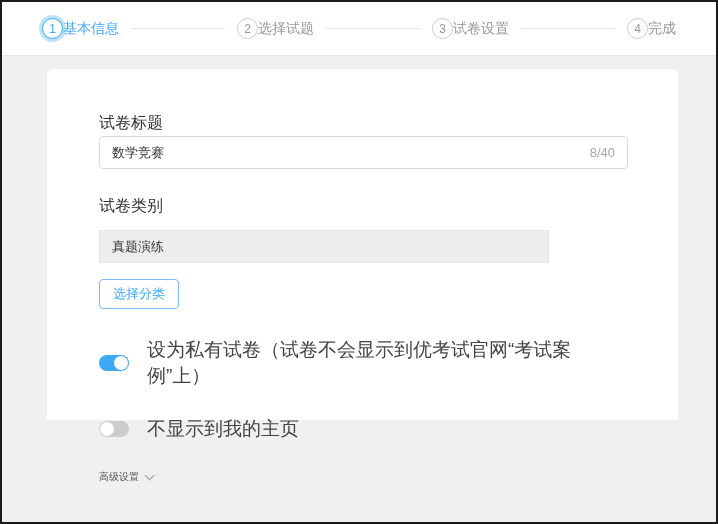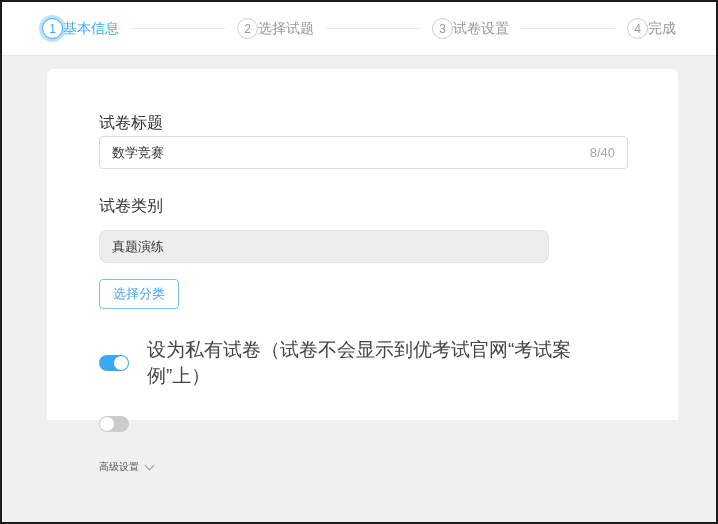--- a/index.html
+++ b/index.html
@@ -53,21 +53,21 @@
     display: flex; align-items: center; justify-content: space-between;
     padding: 0 12px; cursor: text;
   }
   .text-input .value { font-size: 13px; color: #333; }
   .text-input .counter { font-size: 13px; color: #a6a6a6; }
 
   .category-label { margin-top: 27px; }
 
   .disabled-input {
     margin-top: 13px; width: 450px; height: 33px;
-    background: #ededed; border: 1px solid #e3e3e3; border-radius: 8px;
+    background: #ededed; border: 1px solid #e3e3e3; border-radius: 0;
     font-size: 13px; color: #333; line-height: 31px;
     padding: 0 12px; cursor: not-allowed;
   }
 
   .choose-btn {
     margin-top: 16px; display: inline-flex; align-items: center; justify-content: center;
     height: 30px; padding: 0 13px;
     border: 1px solid #7abdf7; border-radius: 4px;
     background: #fff; color: #3da8f5; font-size: 13px; cursor: pointer;
   }
@@ -161,20 +161,21 @@
         <div class="toggle on">
           <div class="knob"></div>
         </div>
         <div class="toggle-label">设为私有试卷（试卷不会显示到优考试官网“考试案例”上）</div>
       </div>
 
       <div class="toggle-row second">
         <div class="toggle off">
           <div class="knob"></div>
         </div>
+        <div class="toggle-label">不显示到我的主页</div>
       </div>
 
       <div class="advanced">
         <span>高级设置</span>
         <span class="chevron-down"></span>
       </div>
 
 
     </div>
   </div>

